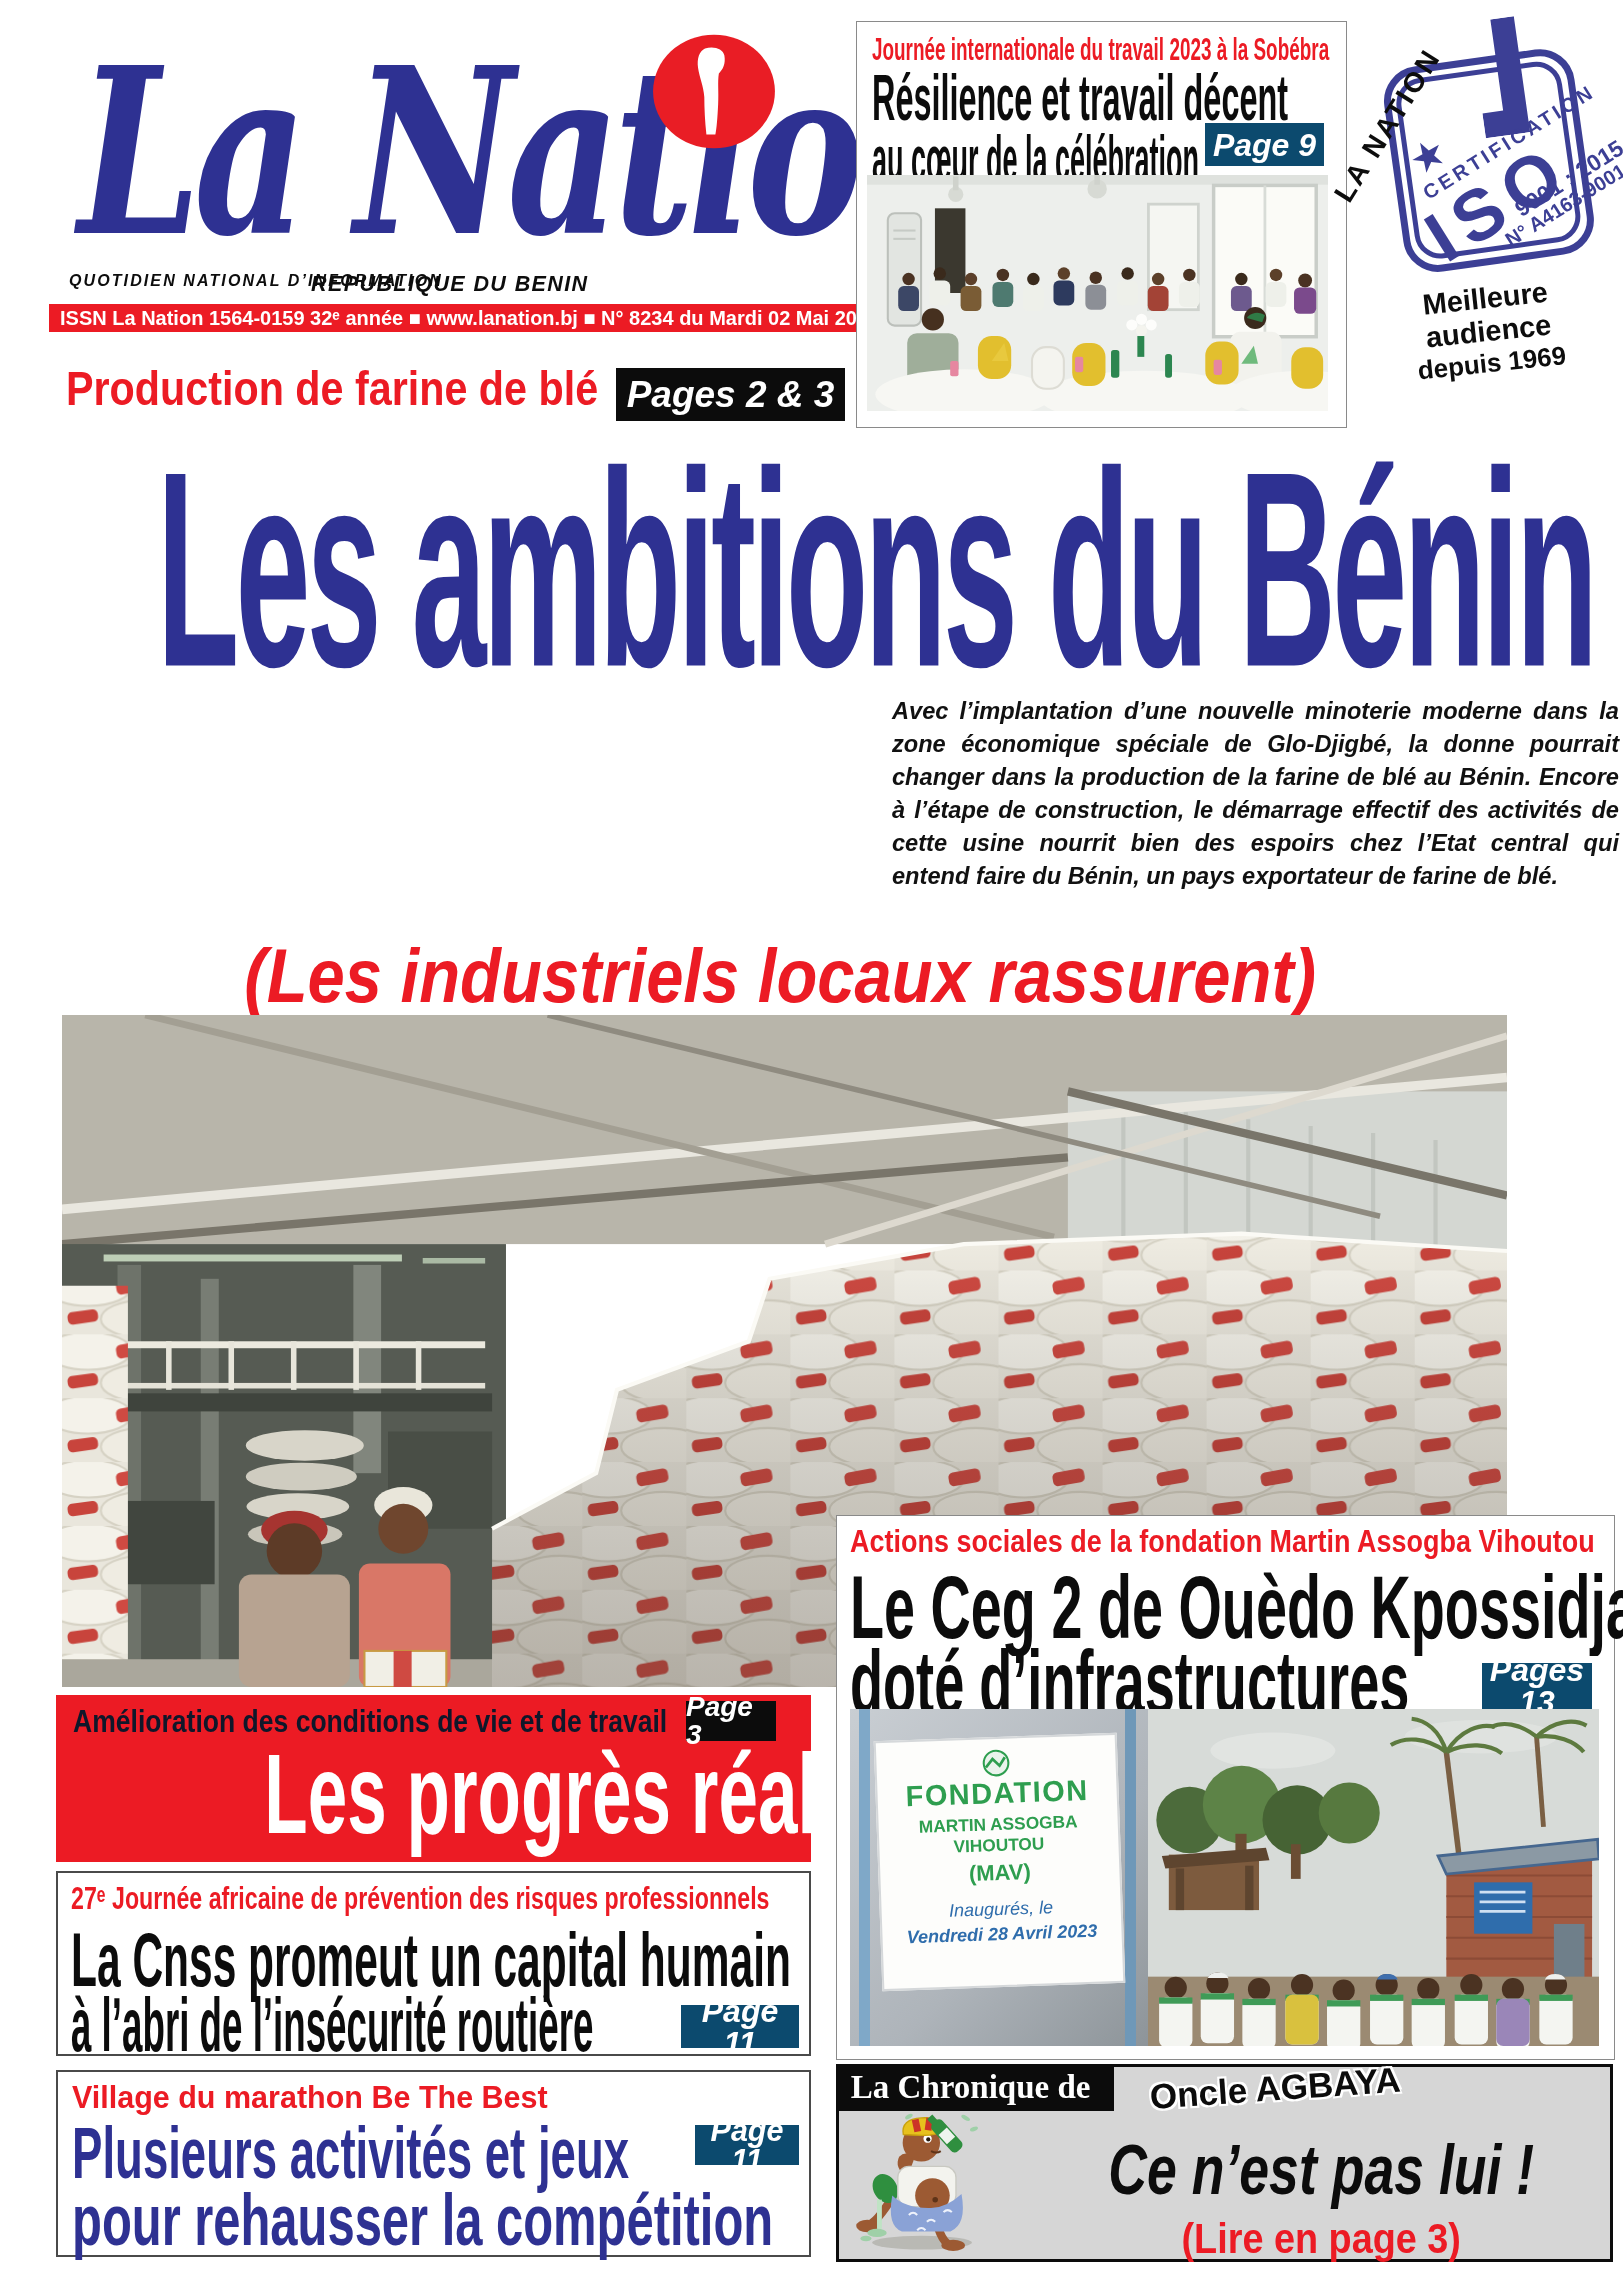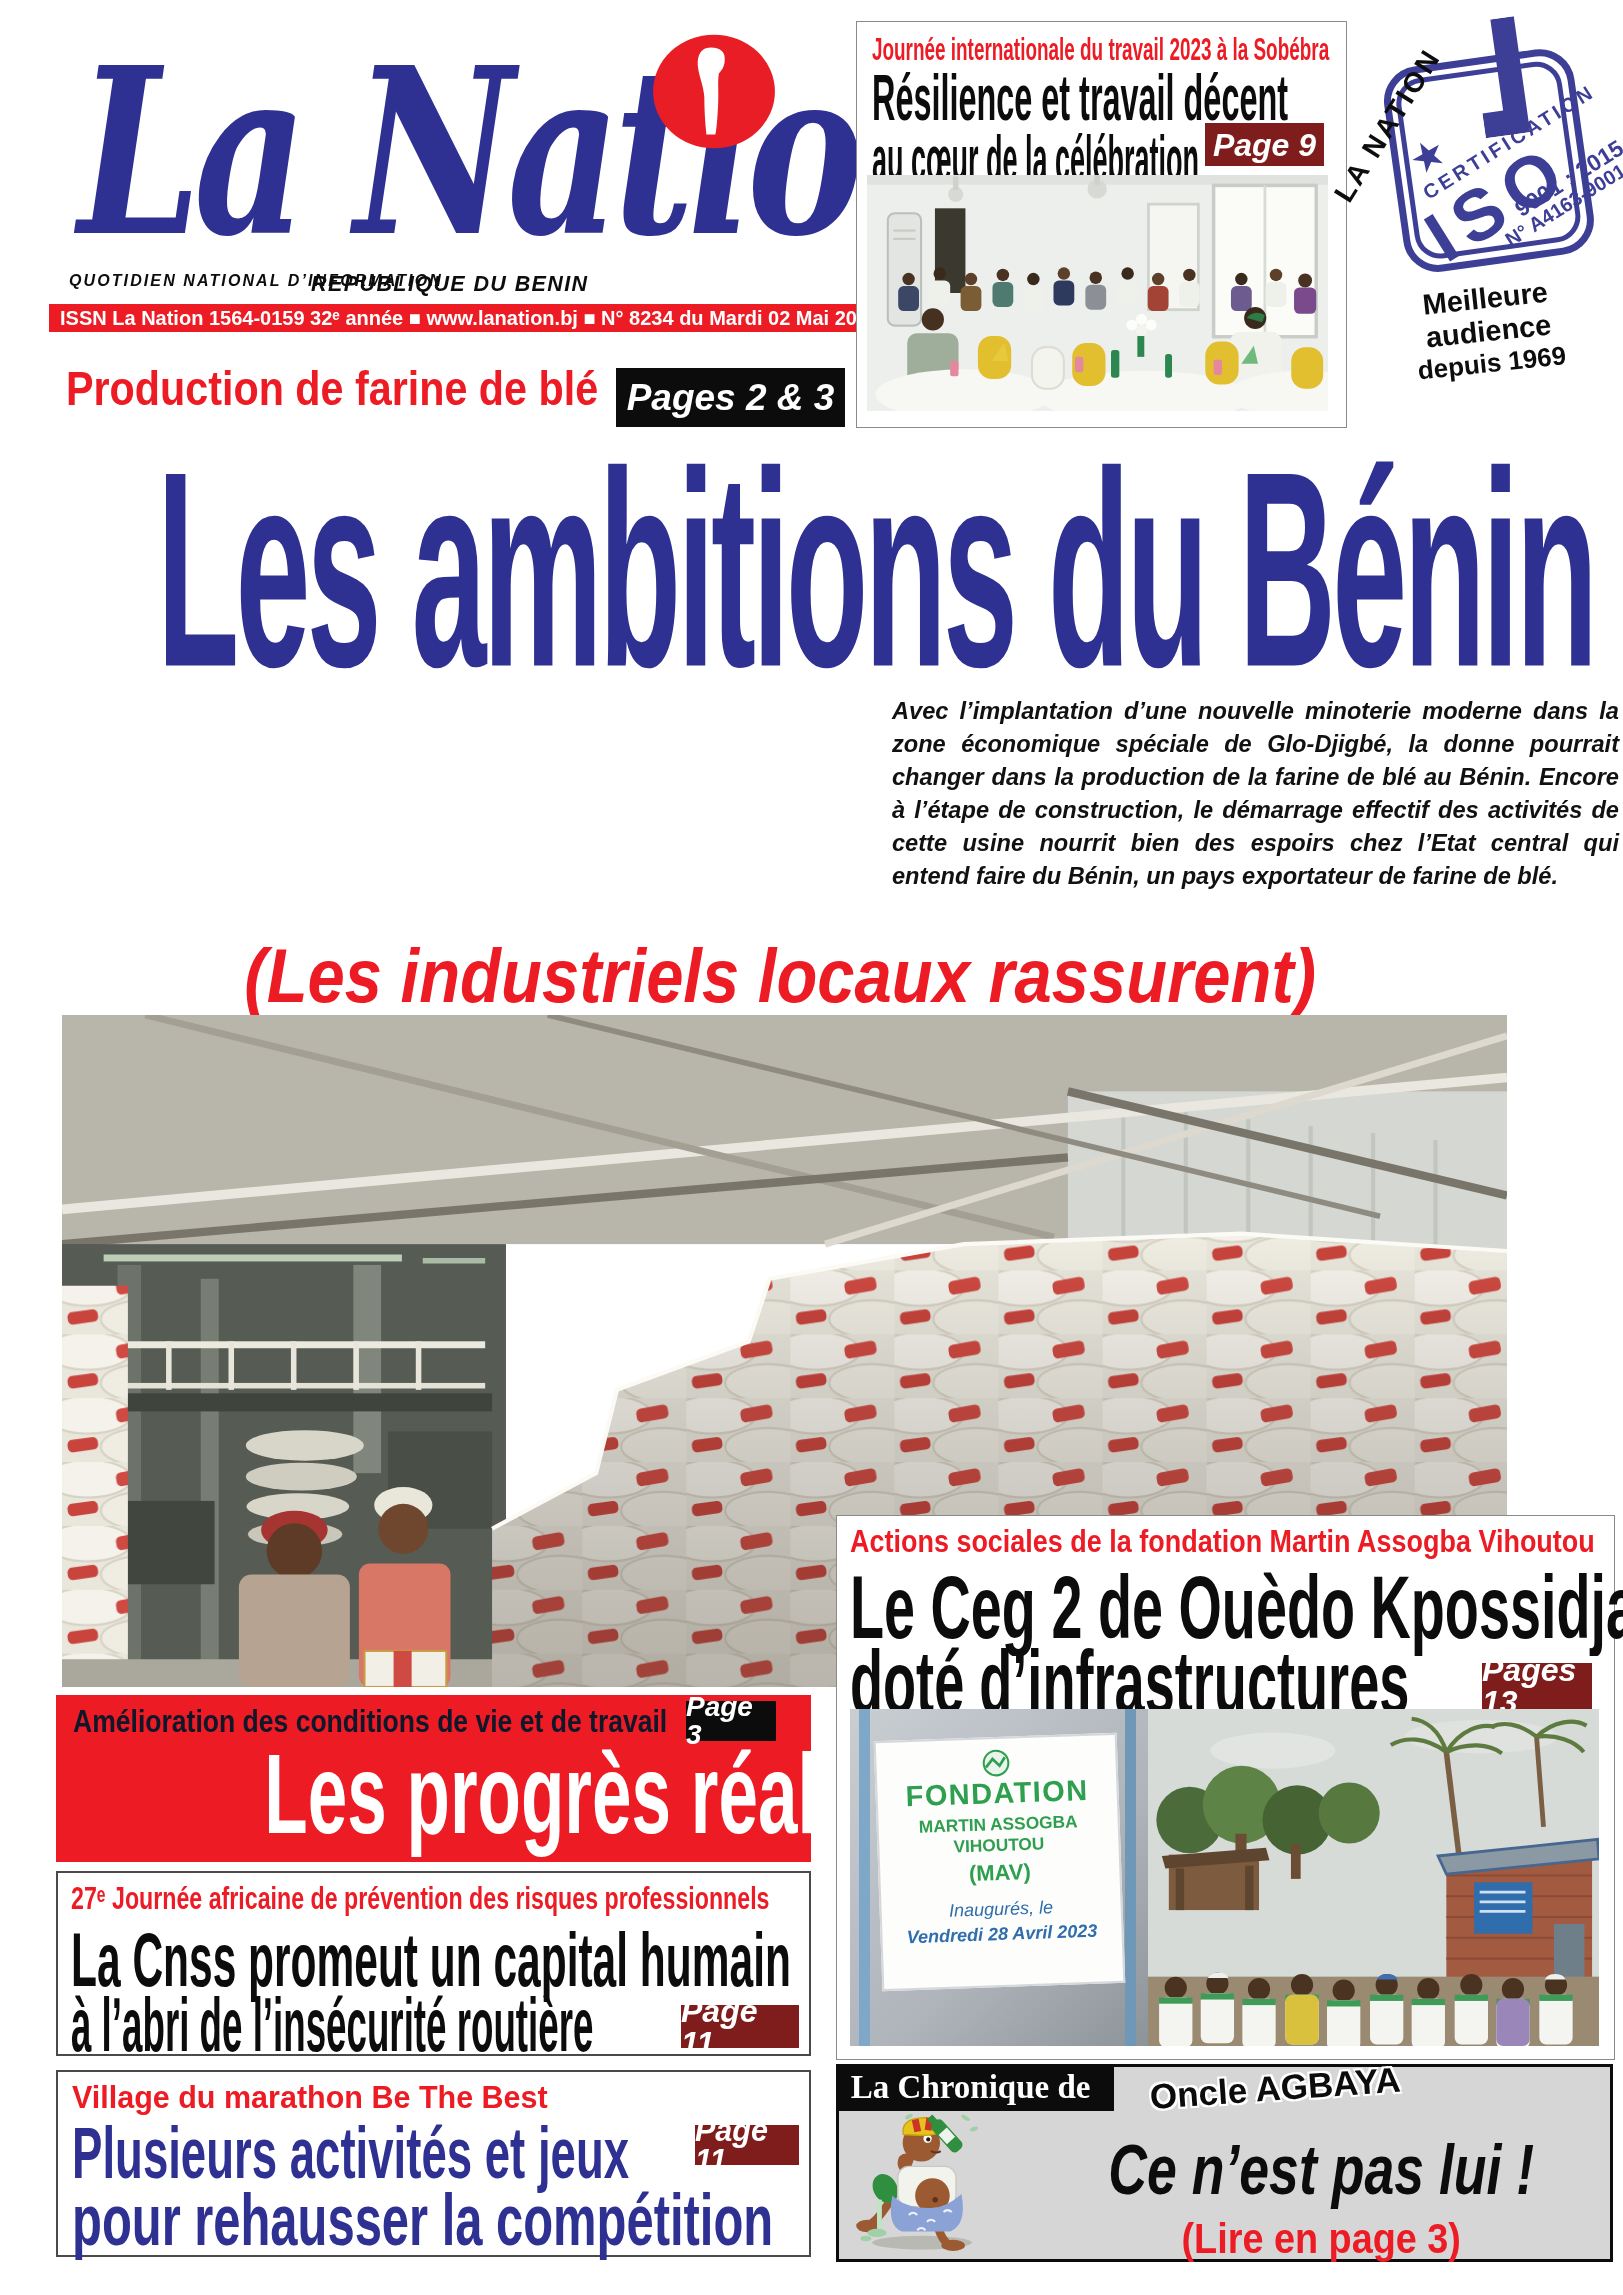--- a/index.html
+++ b/index.html
@@ -5,21 +5,21 @@
   html,body{margin:0;padding:0;background:#ffffff;}
   #page{position:relative;width:1623px;height:2295px;background:#fff;overflow:hidden;
         font-family:"Liberation Sans",sans-serif;}
   .c{position:absolute;}
   .nw{white-space:nowrap;}
   .hl{font-weight:bold;line-height:1;white-space:nowrap;}
   .sq{display:inline-block;transform-origin:center top;}
   .sql{display:inline-block;transform-origin:left top;}
   .badge{display:flex;align-items:center;justify-content:center;
          font-style:italic;font-weight:bold;color:#fff;line-height:1;}
-  .redbadge{background:#7f1d1d;}
+  .redbadge{background:#0c4a6e;text-align:center;}
   .blackbadge{background:#0c0c0c;}
   .kick{font-weight:bold;line-height:1;white-space:nowrap;}
   .boxb{border:2.1px solid #4a4a4a;background:#fff;}
   .photo{overflow:hidden;}
   svg{display:block;}
 </style>
 </head>
 <body>
 
 <div id="page">
@@ -177,21 +177,21 @@
     <div class="c nw" style="left:-25px;top:167px;font-size:28px;font-weight:bold;letter-spacing:2.8px;color:#0d0d0d;transform:rotate(-58deg);transform-origin:left top;">LA NATION</div>
     <div class="c" style="left:21px;top:258px;width:229px;text-align:center;transform:rotate(-6deg);color:#0d0d0d;">
       <div style="font-size:29px;font-weight:bold;">Meilleure audience</div>
       <div style="font-size:26px;font-weight:bold;">depuis 1969</div>
     </div>
   </div>
 
   <div class="c kick" style="left:66px;top:365px;font-size:43px;color:#ec1b24;">
     <span class="sql" style="transform:scale(0.96,1.1);">Production de farine de blé</span>
   </div>
-  <div class="c badge blackbadge" style="left:616px;top:368px;width:229px;height:59px;font-size:37px;">Pages 2 &amp; 3</div>
+  <div class="c badge blackbadge" style="left:616px;top:368px;width:229px;height:53px;font-size:37px;">Pages 2 &amp; 3</div>
 
   <div class="c hl" style="left:59px;top:429px;width:1506px;text-align:center;font-size:153px;color:#2e3192;">
     <span class="sq" style="transform:scale(0.88,1.82);letter-spacing:-4.2px;">Les ambitions du Bénin</span>
   </div>
   <div class="c" style="left:892px;top:695px;width:727px;font-size:23.6px;line-height:33px;font-weight:bold;font-style:italic;
               color:#111;text-align:justify;">Avec l’implantation d’une nouvelle minoterie moderne dans la zone économique spéciale de Glo-Djigbé, la donne pourrait changer dans la production de la farine de blé au Bénin. Encore à l’étape de construction, le démarrage effectif des activités de cette usine nourrit bien des espoirs chez l’Etat central qui entend faire du Bénin, un pays exportateur de farine de blé.</div>
   <div class="c hl" style="left:59px;top:938px;width:1443px;text-align:center;font-size:72px;font-style:italic;color:#ec1b24;">
     <span class="sq" style="transform:scale(0.93,1.05);">(Les industriels locaux rassurent)</span>
   </div>
 

